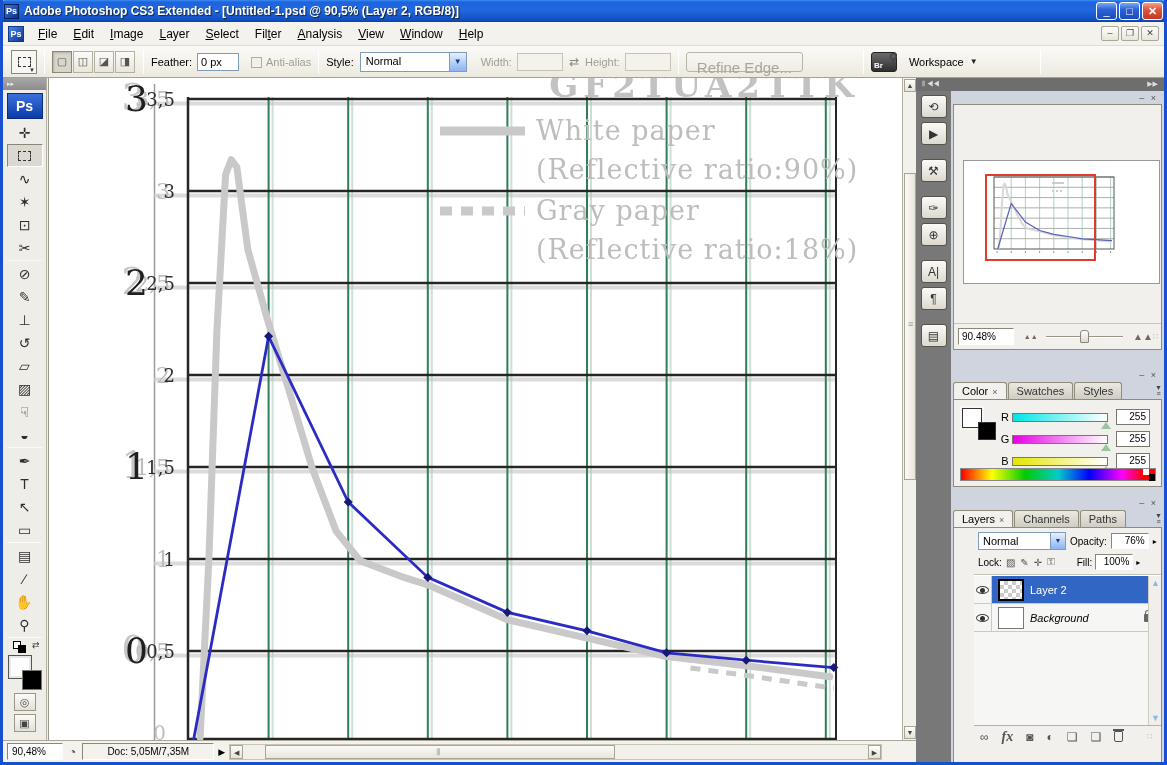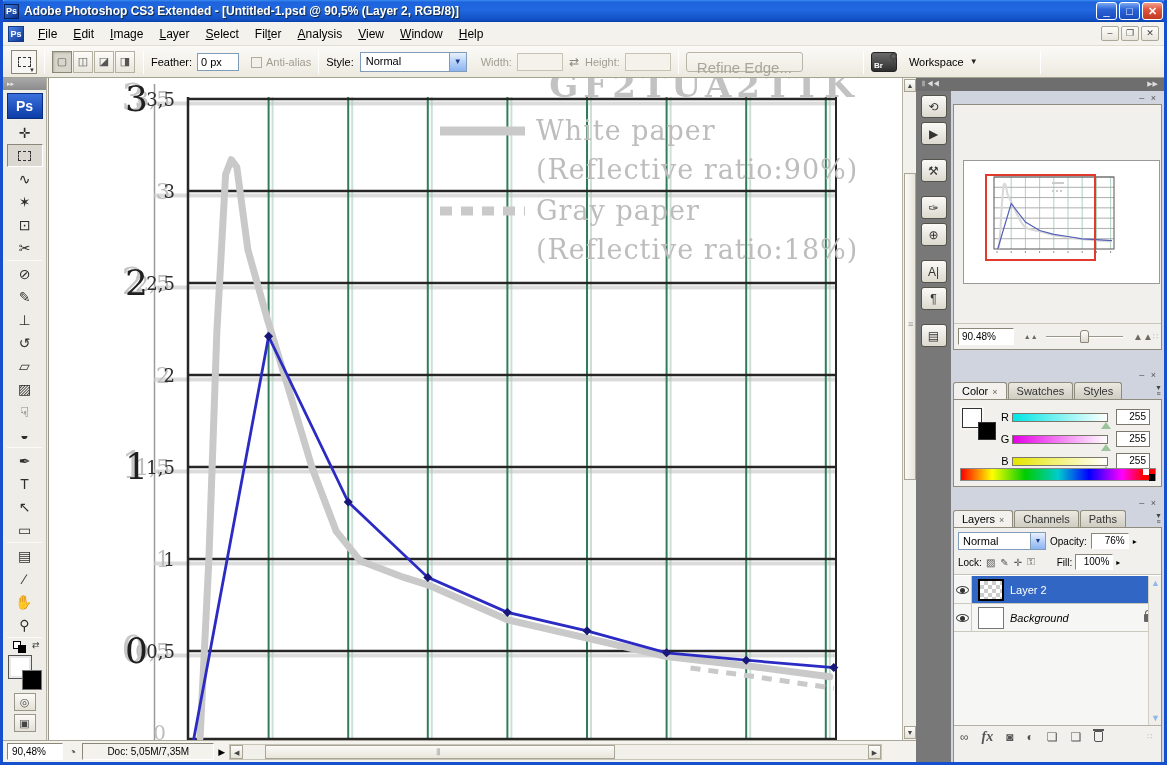--- a/index.html
+++ b/index.html
@@ -112,21 +112,21 @@
   
   #panelcol{position:absolute;left:948px;top:91px;width:213px;height:671px;background:#cfd4de;}
   .pgroup{position:absolute;left:2px;width:209px;}
   .pmini{height:11px;text-align:right;font-size:9px;color:#555;padding-right:4px;letter-spacing:2px;}
   .tabrow{display:flex;height:18px;align-items:flex-end;position:relative;}
   .tab{font-size:11px;padding:2px 8px 2px 8px;margin-right:1px;border:1px solid #8f8c7e;border-bottom:none;
     border-radius:3px 3px 0 0;background:linear-gradient(180deg,#ece9e1,#cfccc2);color:#333;white-space:nowrap;}
   .tab.active{background:#f2f1ed;color:#000;}
   .tab .x{font-size:9px;color:#666;margin-left:4px;}
   .tmenu{position:absolute;right:0;bottom:2px;font-size:7px;color:#444;line-height:6px;text-align:center;}
-  .pbody{border:1px solid #8f8c7e;background:#f1f0ec;position:relative;}
+  .pbody{border:1px solid #8f8c7e;background:#f1f0ec;position:relative;padding-left:20px;}
   
   #nav-body{height:246px;}
   #nav-page{position:absolute;left:9px;top:55px;width:197px;height:124px;background:#fff;border:1px solid #999;}
   #nav-red{position:absolute;left:21px;top:13px;width:111px;height:87px;border:2px solid #e23b2e;}
   #nav-foot{position:absolute;left:0;bottom:0;width:100%;height:26px;display:flex;align-items:center;border-top:1px solid #c8c5ba;}
   .nav-zoom{width:56px;height:17px;border:1px solid;border-color:#8a8778 #fff #fff #8a8778;background:#fff;
     font-size:10px;padding:2px 3px;margin-left:4px;}
   .mtn{color:#6e6b60;margin-left:10px;line-height:10px;}
   .nav-slider{position:relative;width:78px;height:14px;margin-left:8px;}
   .nav-slider .track{position:absolute;left:0;right:0;top:6px;height:2px;background:#9a978a;border-bottom:1px solid #fff;}

